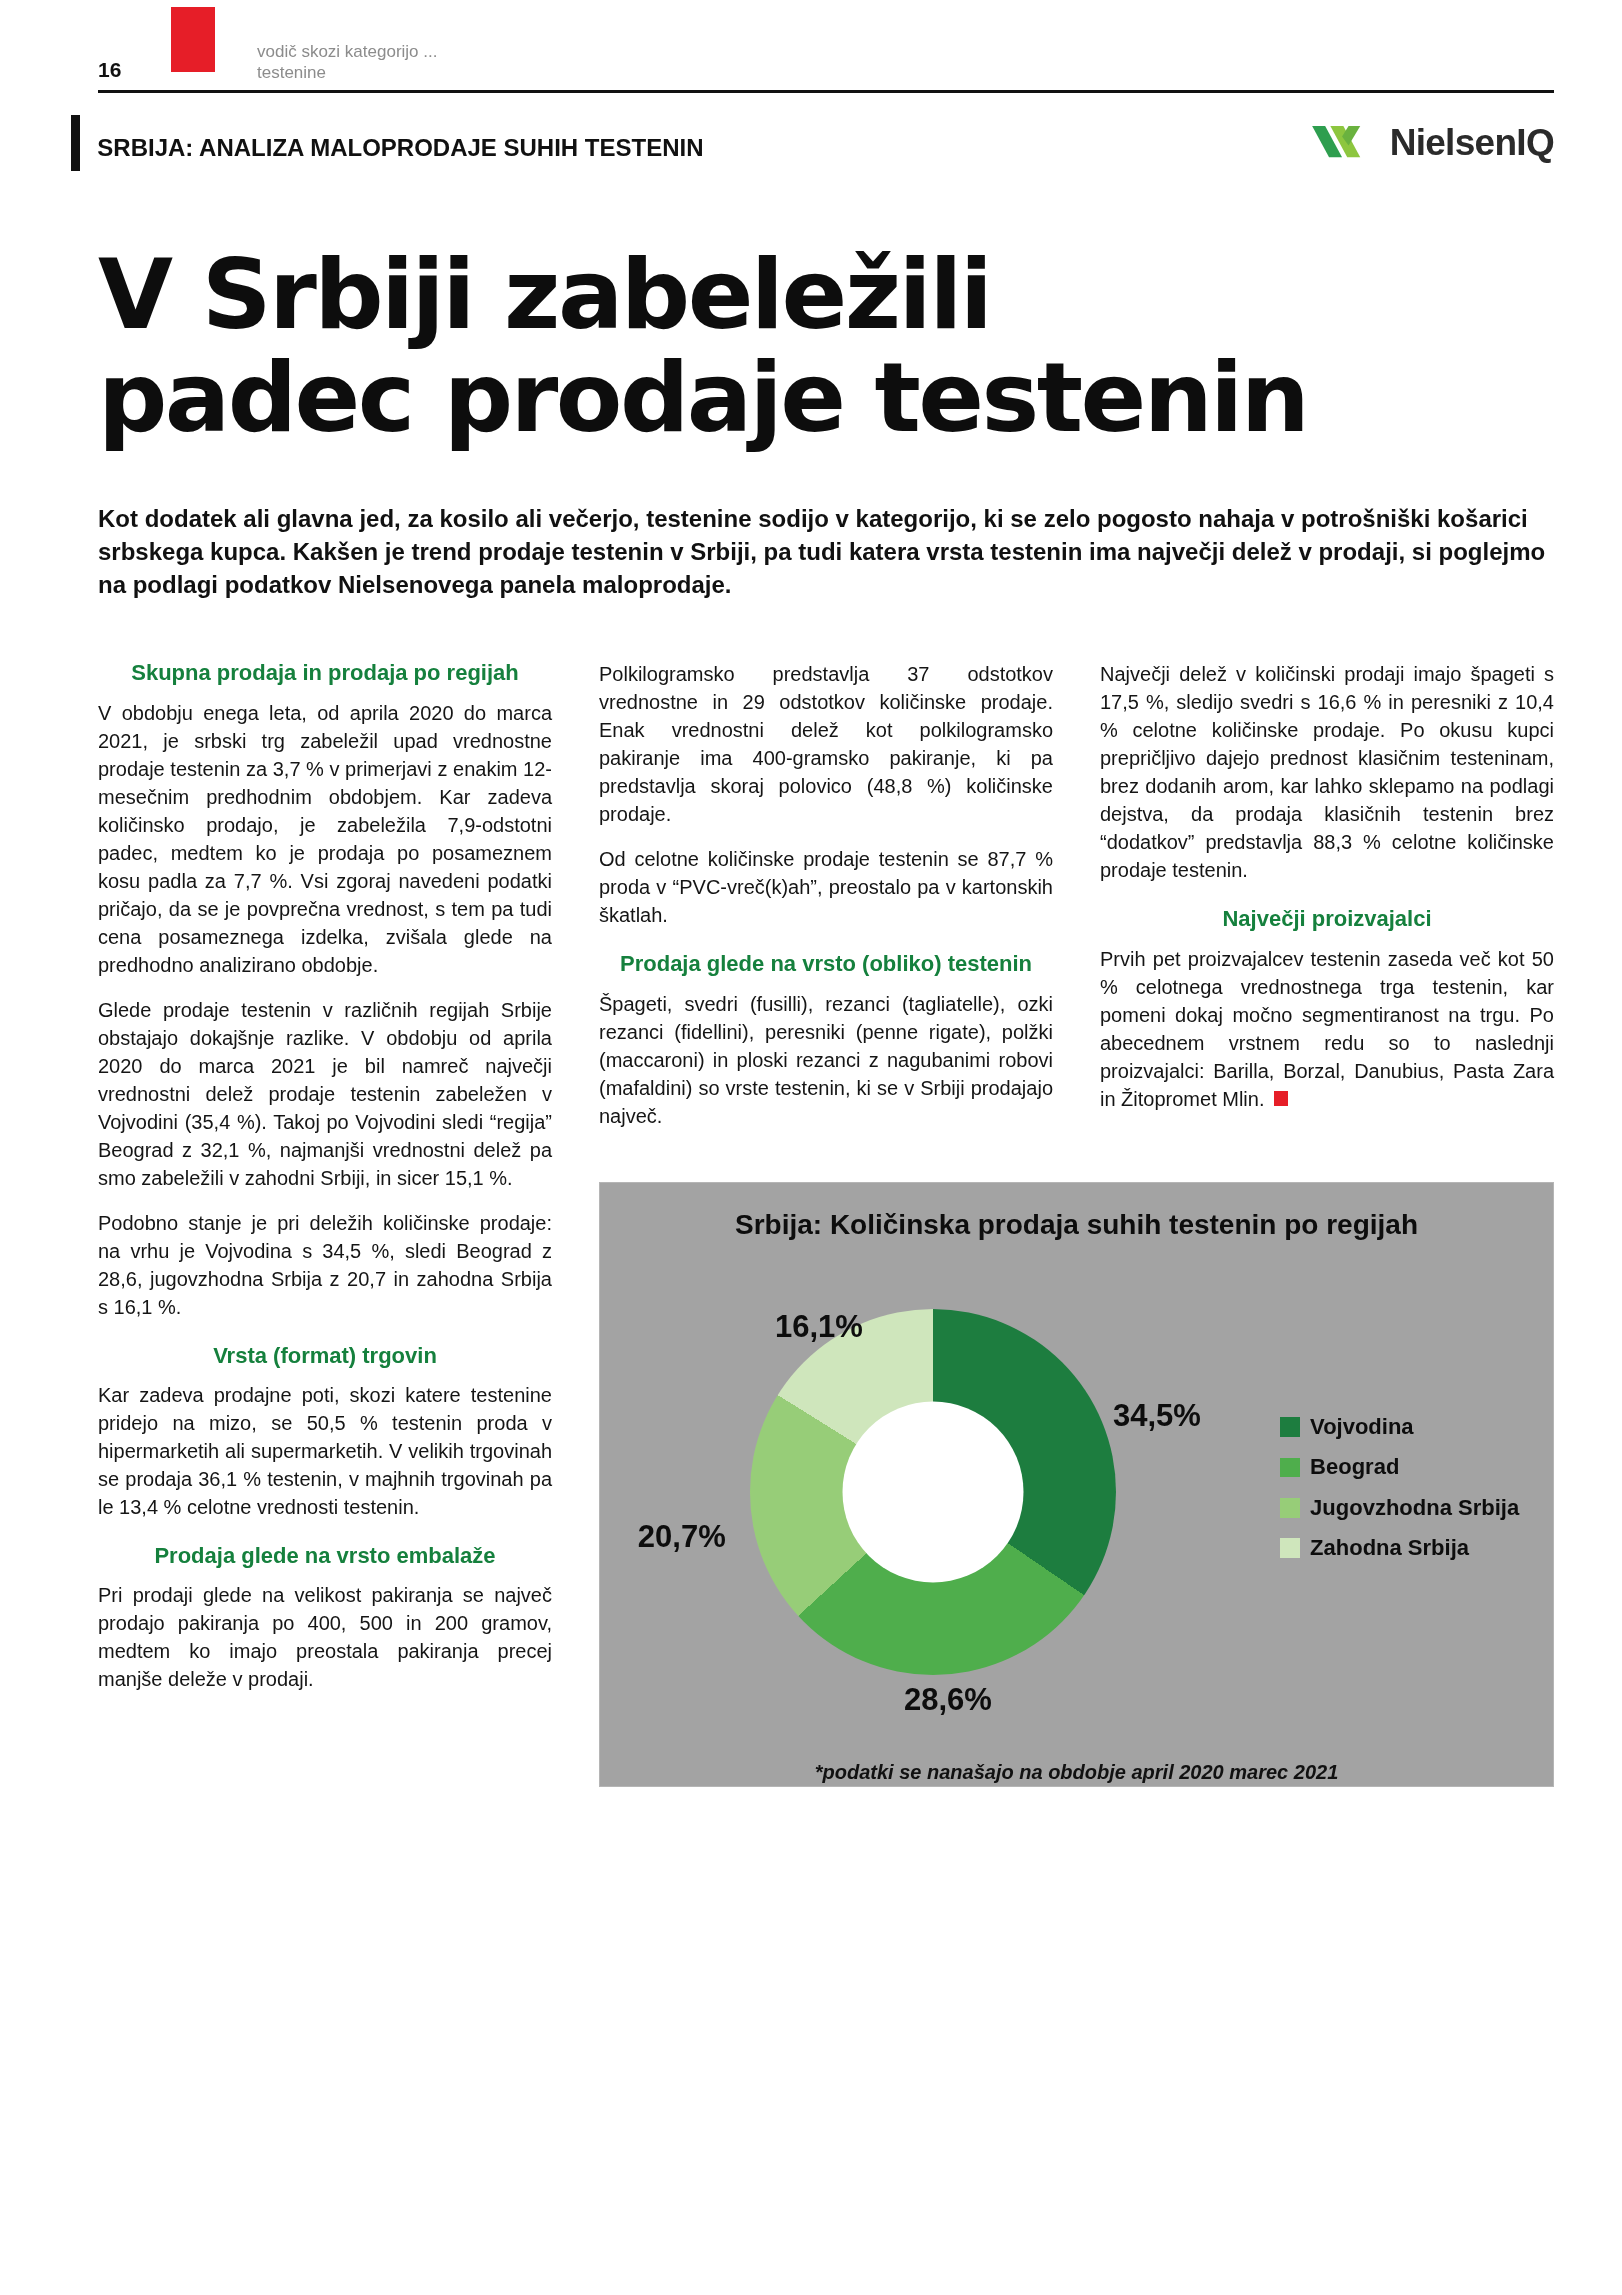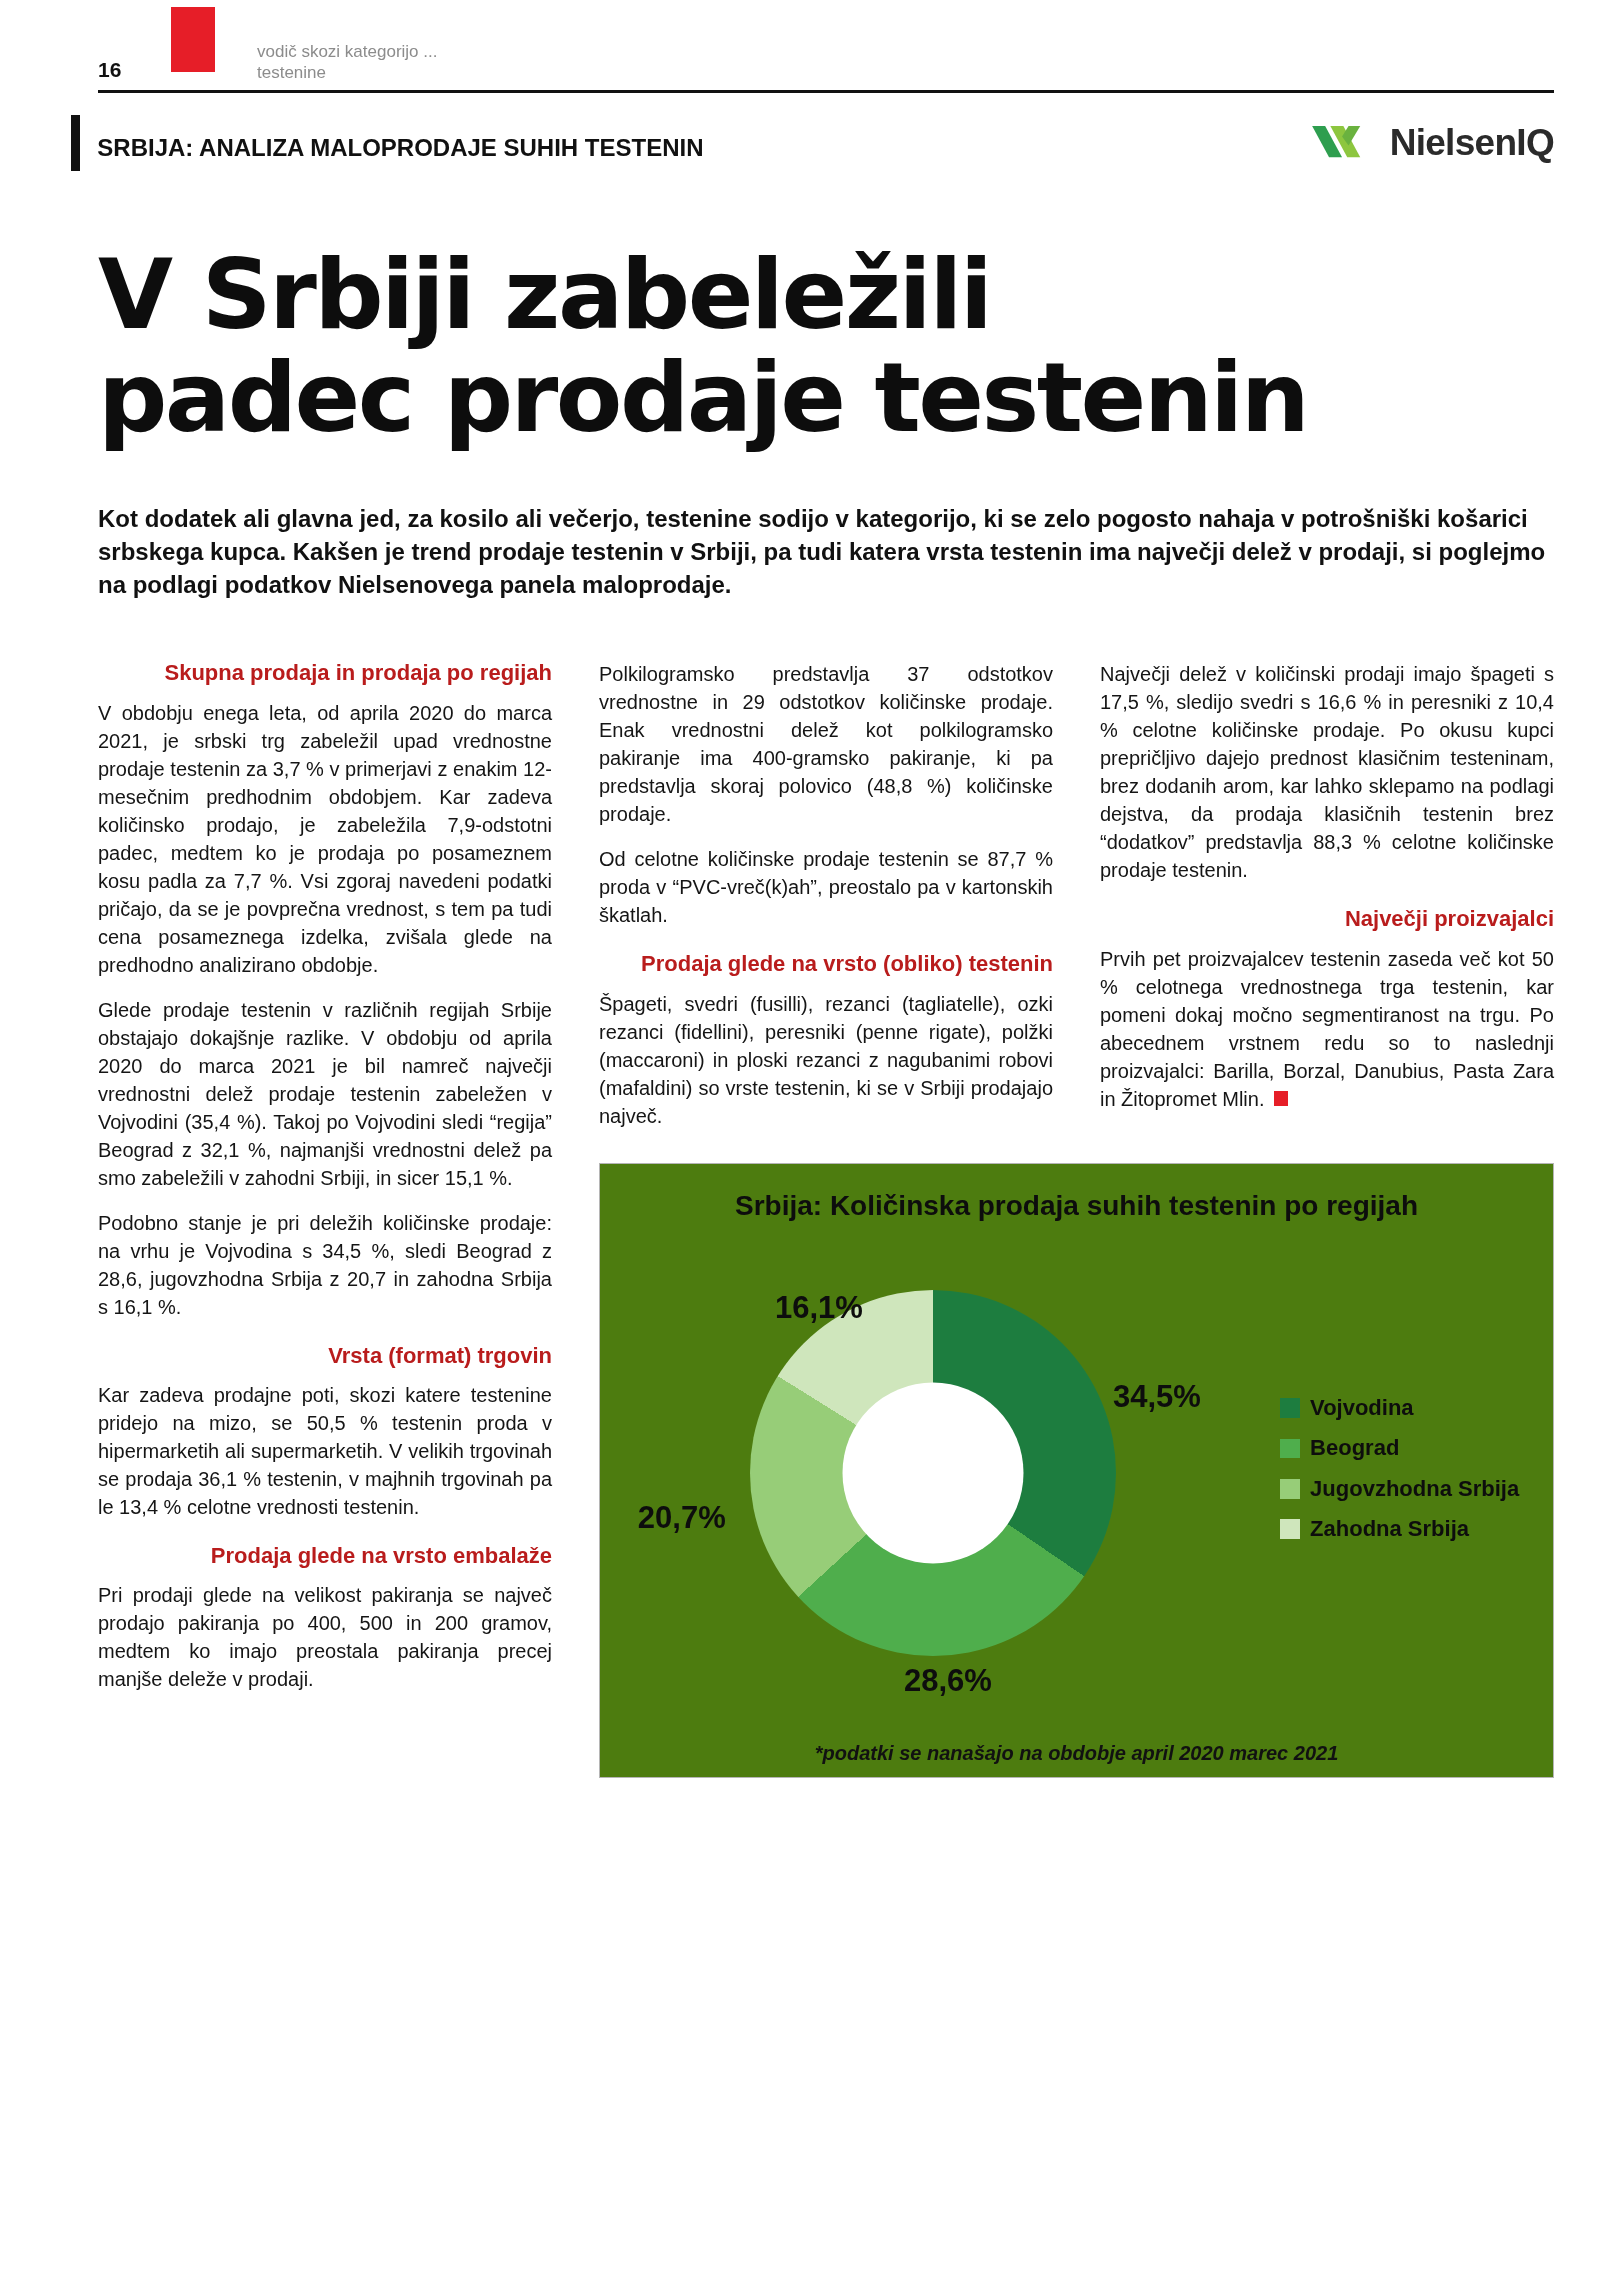--- a/index.html
+++ b/index.html
@@ -75,35 +75,35 @@
     display: grid;
     grid-template-columns: repeat(3, 1fr);
     column-gap: 47px;
     grid-auto-rows: min-content;
   }
   .col { font-size: 20px; line-height: 1.4; text-align: justify; color: #151515; }
   .col1 { grid-column: 1; grid-row: 1 / 3; }
   .col2 { grid-column: 2; grid-row: 1; }
   .col3 { grid-column: 3; grid-row: 1; }
   .col h3 {
-    font-size: 22px; font-weight: bold; color: #b91c1c;
-    margin: 22px 0 11.8px 0; text-align: right; line-height: 1.2;
+    font-size: 22px; font-weight: bold; color: #15803d;
+    margin: 22px 0 11.8px 0; text-align: center; line-height: 1.2;
   }
   .col h3:first-child { margin-top: 0; }
   .col p { margin-bottom: 17px; }
   .end-mark { display: inline-block; width: 14.4px; height: 14.4px; background: #e61e28; margin-left: 9.2px; vertical-align: baseline; }
 
   
   .chartbox {
     grid-column: 2 / 4;
     grid-row: 2;
-    margin-top: 16px;
+    margin-top: 35px;
     border: 1.3px solid #b5b5b5;
-    background: #4d7c0f;
-    padding: 26px 26px 12px 26px;
+    background: #a3a3a3;
+    padding: 26px 26px 2px 26px;
   }
   .chart-title { text-align: center; font-size: 28px; font-weight: bold; color: #0d0d0d; }
   .chart-figure { position: relative; height: 510px; margin-top: 6.5px; }
   .donut { position: absolute; left: 124px; top: 62px; width: 366px; height: 366px; border-radius: 50%; }
   .donut-hole {
     position: absolute; left: 50%; top: 50%;
     width: 181px; height: 181px; transform: translate(-50%, -50%);
     background: #ffffff; border-radius: 50%;
   }
   .slice-label { position: absolute; font-size: 31px; font-weight: bold; color: #0d0d0d; }

